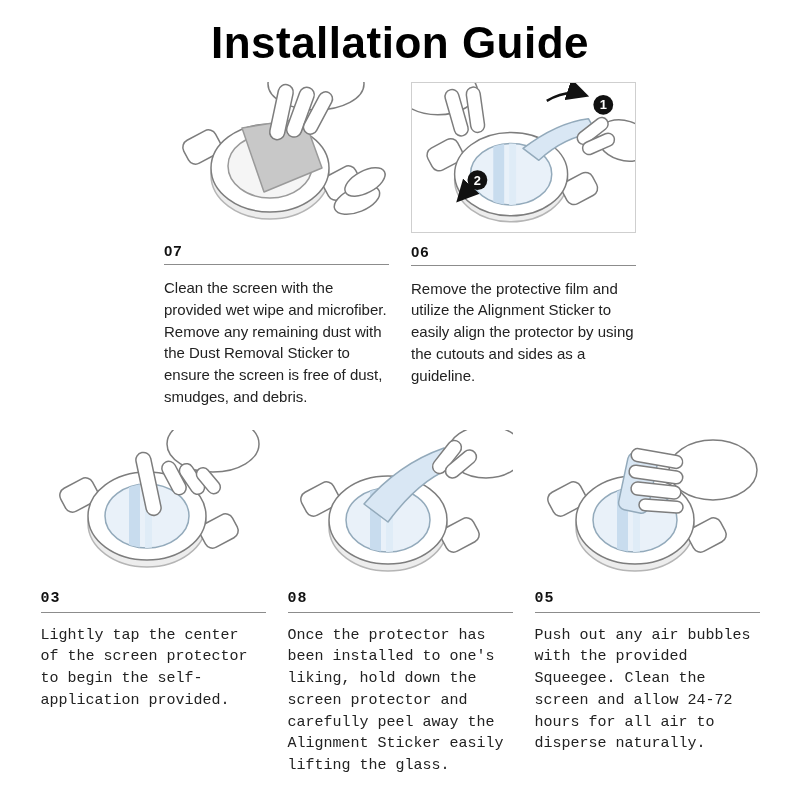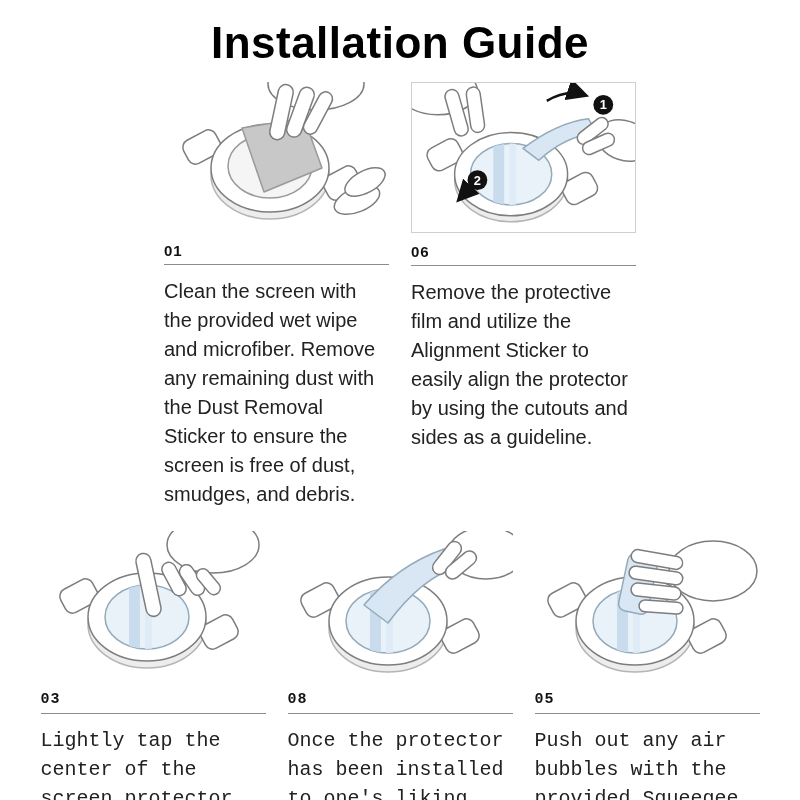--- a/index.html
+++ b/index.html
@@ -29,21 +29,21 @@
   .step-num {
     font-size: 15px;
     font-weight: 700;
     letter-spacing: 1px;
     margin: 2px 0 5px 0;
     color: #111;
   }
   .rule { border-top: 1.5px solid #8c8c8c; margin: 0 0 12px 0; width: 100%; }
   .step-desc {
     margin: 0;
-    font-size: 20px;
+    font-size: 15px;
     line-height: 1.45;
     color: #222;
   }
 </style>
 </head>
 <body>
 
 <div class="page">
 
   <h1 class="title">Installation Guide</h1>
@@ -62,21 +62,21 @@
             <path d="M78,46 L140,36 L158,86 L100,110 Z" fill="#c8c8c8" stroke="#9a9a9a"></path>
             <ellipse cx="152" cy="2" rx="48" ry="26"></ellipse>
             <rect x="110" y="2" width="15" height="56" rx="7.5" transform="rotate(12 117 30)"></rect>
             <rect x="129" y="4" width="15" height="52" rx="7.5" transform="rotate(20 136 30)"></rect>
             <rect x="147" y="8" width="14" height="46" rx="7" transform="rotate(28 154 31)"></rect>
             <ellipse cx="193" cy="118" rx="24" ry="12" transform="rotate(-22 193 118)"></ellipse>
             <ellipse cx="201" cy="100" rx="22" ry="11" transform="rotate(-28 201 100)"></ellipse>
           </g>
         </svg>
       </figure>
-      <h2 class="step-num">01</h2>
+      <h2 class="step-num">07</h2>
       <div class="rule"></div>
       <p class="step-desc">Clean the screen with the provided wet wipe and microfiber. Remove any remaining dust with the Dust Removal Sticker to ensure the screen is free of dust, smudges, and debris.</p>
     </section>
 
     <section class="step">
       <figure class="illo bordered">
         <svg viewBox="0 0 225 150">
           <defs>
             <clipPath id="scr2">
                 <ellipse cx="100" cy="92" rx="41" ry="31"></ellipse>
@@ -145,21 +145,21 @@
             <ellipse cx="172" cy="14" rx="46" ry="28"></ellipse>
             <rect x="100" y="22" width="15" height="64" rx="7.5" transform="rotate(-12 107 54)"></rect>
             <rect x="126" y="30" width="14" height="36" rx="7" transform="rotate(-28 133 48)"></rect>
             <rect x="144" y="32" width="14" height="34" rx="7" transform="rotate(-34 151 49)"></rect>
             <rect x="161" y="36" width="13" height="30" rx="6.5" transform="rotate(-40 167 51)"></rect>
           </g>
         </svg>
       </figure>
       <h2 class="step-num">03</h2>
       <div class="rule"></div>
-      <p class="step-desc">Lightly tap the center of the screen protector to begin the self-application process.</p>
+      <p class="step-desc">Lightly tap the center of the screen protector to begin the self-application provided.</p>
     </section>
 
     <section class="step">
       <figure class="illo">
         <svg viewBox="0 0 225 150">
           <defs>
               <clipPath id="scr4">
                 <ellipse cx="100" cy="90" rx="42" ry="32"></ellipse>
               </clipPath>
             </defs>
@@ -211,17 +211,17 @@
             <ellipse cx="178" cy="40" rx="44" ry="30"></ellipse>
             <rect x="96" y="22" width="52" height="13" rx="6.5" transform="rotate(10 122 28)"></rect>
             <rect x="94" y="38" width="54" height="13" rx="6.5" transform="rotate(8 121 44)"></rect>
             <rect x="96" y="54" width="50" height="13" rx="6.5" transform="rotate(6 121 60)"></rect>
             <rect x="104" y="70" width="44" height="12" rx="6" transform="rotate(4 126 76)"></rect>
           </g>
         </svg>
       </figure>
       <h2 class="step-num">05</h2>
       <div class="rule"></div>
-      <p class="step-desc">Push out any air bubbles with the provided Squeegee. Clean the screen and allow 24-48 hours for all air to disperse naturally.</p>
+      <p class="step-desc">Push out any air bubbles with the provided Squeegee. Clean the screen and allow 24-72 hours for all air to disperse naturally.</p>
     </section>
 
   </div>
 </div>
 
 </body></html>

